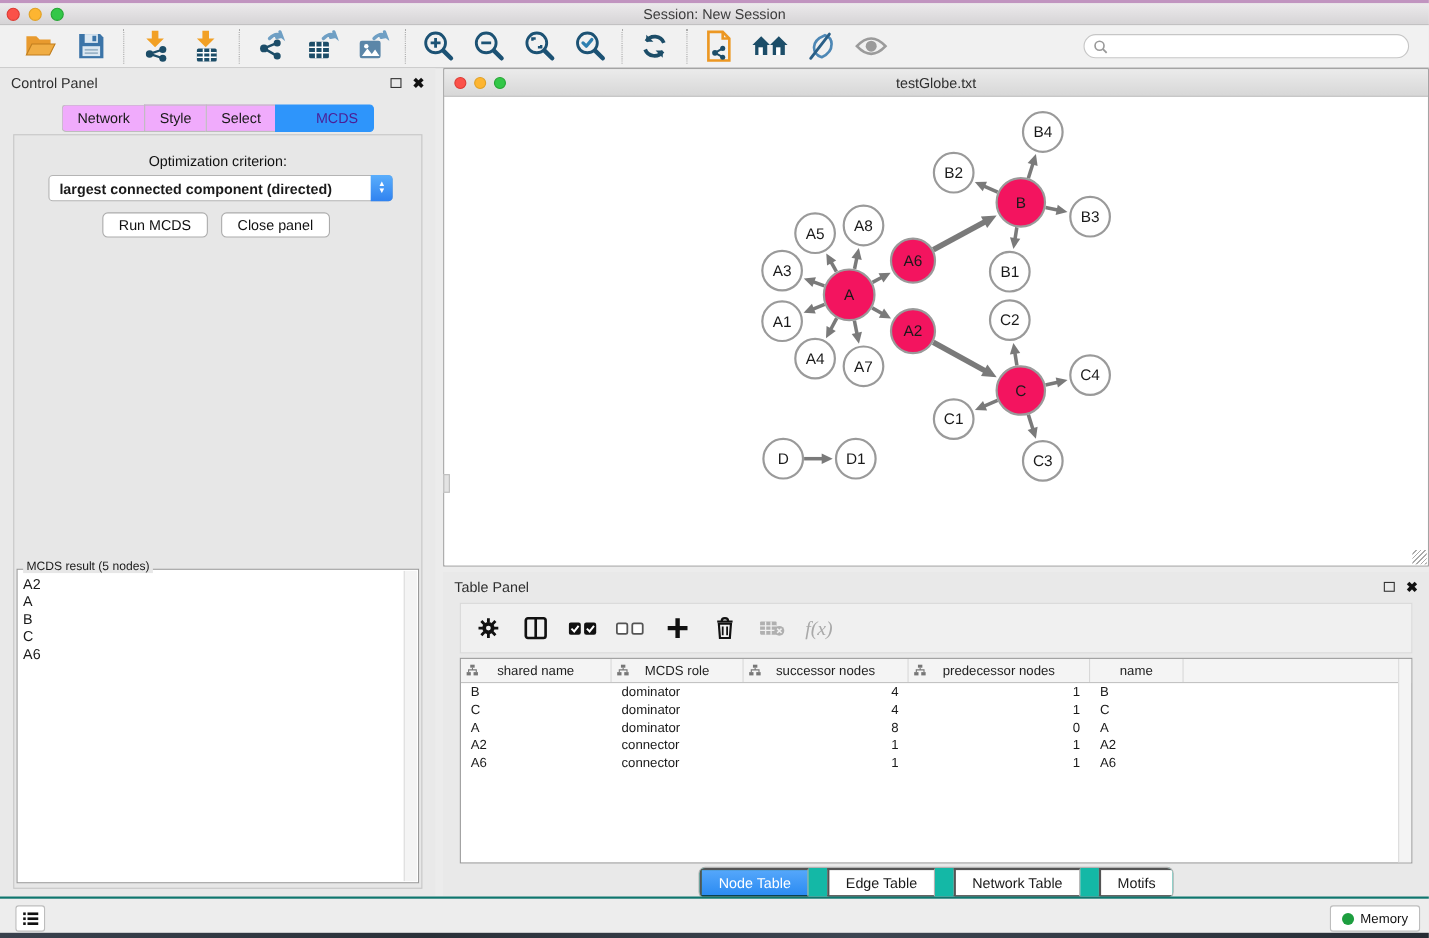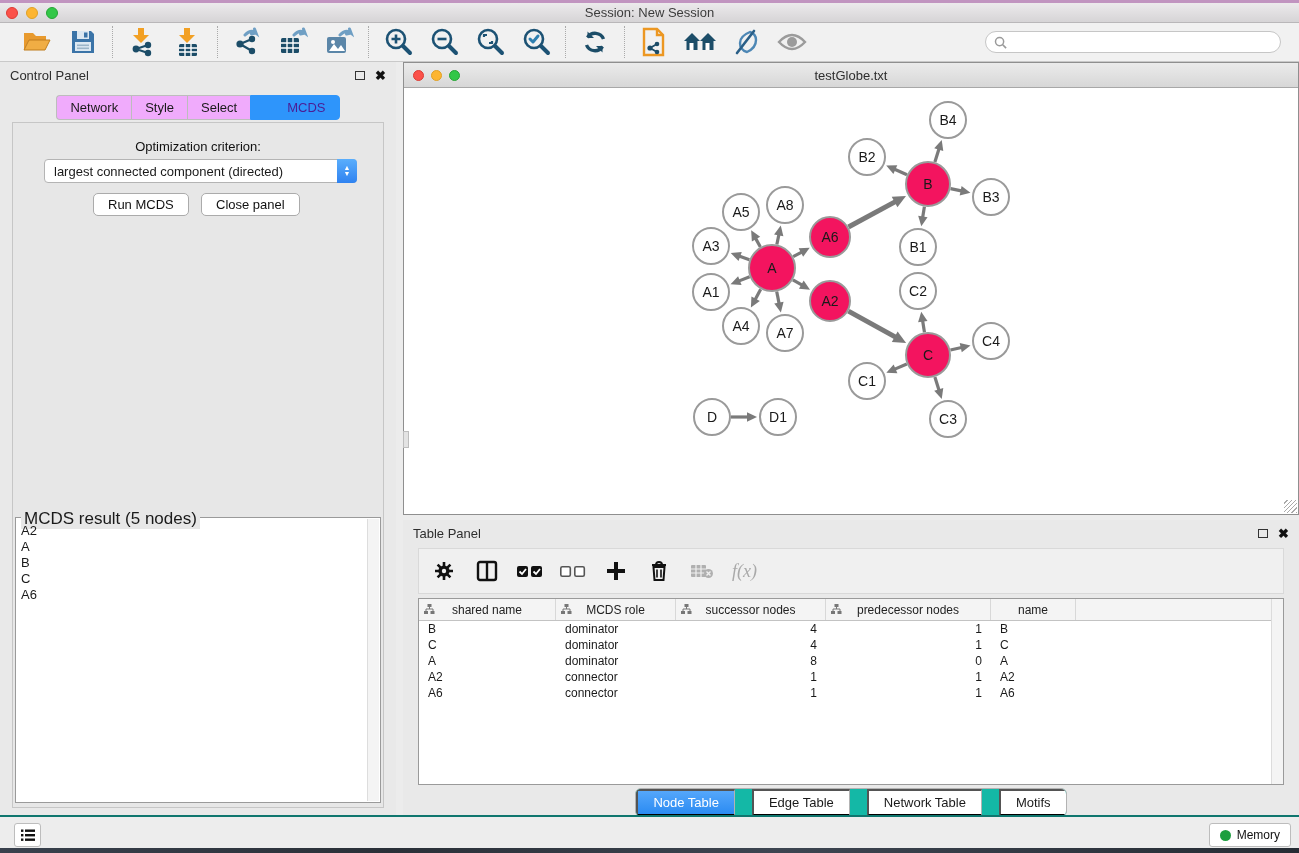--- a/index.html
+++ b/index.html
@@ -38,21 +38,21 @@
   .close-icon { font-size:13px; font-weight:bold; color:#111; line-height:1; }
   #cp-tabs { position:absolute; left:0; top:33px; width:100%; display:flex; justify-content:center; }
   .tab-btn { font-size:13px; padding:4px 13px; background:#f0abfc; border:1px solid #bdbdbd; border-right:none; color:#1a1a1a; }
   .tab-btn:first-child { border-radius:4px 0 0 4px; }
   .tab-btn:last-child { border-right:1px solid #bdbdbd; border-radius:0 4px 4px 0; }
   .tab-btn.active { background:#2e95fb; border-color:#2e95fb; color:#4c1d95;padding-left:36px; }
   #cp-inner { position:absolute; left:12px; top:60px; width:372px; height:686px;
     background:#e7e7e7; border:1px solid #c6c6c6; }
   #opt-label { position:absolute; left:0; top:16px; width:100%; text-align:center; font-size:13px; color:#111; }
   #criterion-select { position:absolute; left:31px; top:36px; width:313px; height:24px; background:#fff;
-    border:1px solid #b4b4b4; border-radius:4px; display:flex; align-items:center; }
+    border:1px solid #b4b4b4; border-radius:4px; display:flex; align-items:center;font-weight:bold; }
   #criterion-select .val { flex:1; font-size:13px; padding-left:9px; white-space:nowrap; }
   #criterion-select .stepper { width:20px; height:24px; margin-right:-1px; background:linear-gradient(#5aaefc,#2f82f0);
     border-radius:0 4px 4px 0; display:flex; flex-direction:column; align-items:center; justify-content:center; color:#fff; }
   #criterion-select .stepper span { font-size:7px; line-height:6px; }
   .cp-btn { position:absolute; top:70px; height:23px; background:#fff; border:1px solid #ababab; border-radius:5px;
     font-size:13px; font-family:"Liberation Sans",sans-serif; color:#111; padding:0 14px; }
   #run-btn { left:80px; }
   #closepanel-btn { left:188px; }
   #result-box { position:absolute; left:2px; top:394px; width:366px; height:286px;
     border:1px solid #9a9a9a; background:#fff; }
@@ -282,21 +282,21 @@
     <div id="criterion-select">
       <span class="val">largest connected component (directed)</span>
       <span class="stepper">
           <span>▲</span>
           <span>▼</span>
         </span>
     </div>
     <button class="cp-btn" id="run-btn">Run MCDS</button>
     <button class="cp-btn" id="closepanel-btn">Close panel</button>
     <div id="result-box">
-      <span id="result-legend" style="position:absolute;top:-9px;left:5px;background:#e7e7e7;padding:0 3px;font-size:17px;">MCDS result (5 nodes)</span>
+      <span id="result-legend" style="position:absolute;top:-9px;left:5px;background:#e7e7e7;padding:0 3px;font-size:11px;">MCDS result (5 nodes)</span>
       <div id="result-list">
           <div>A2</div>
           <div>A</div>
           <div>B</div>
           <div>C</div>
           <div>A6</div>
         </div>
       <div id="result-scroll"></div>
     </div>
   </div>

